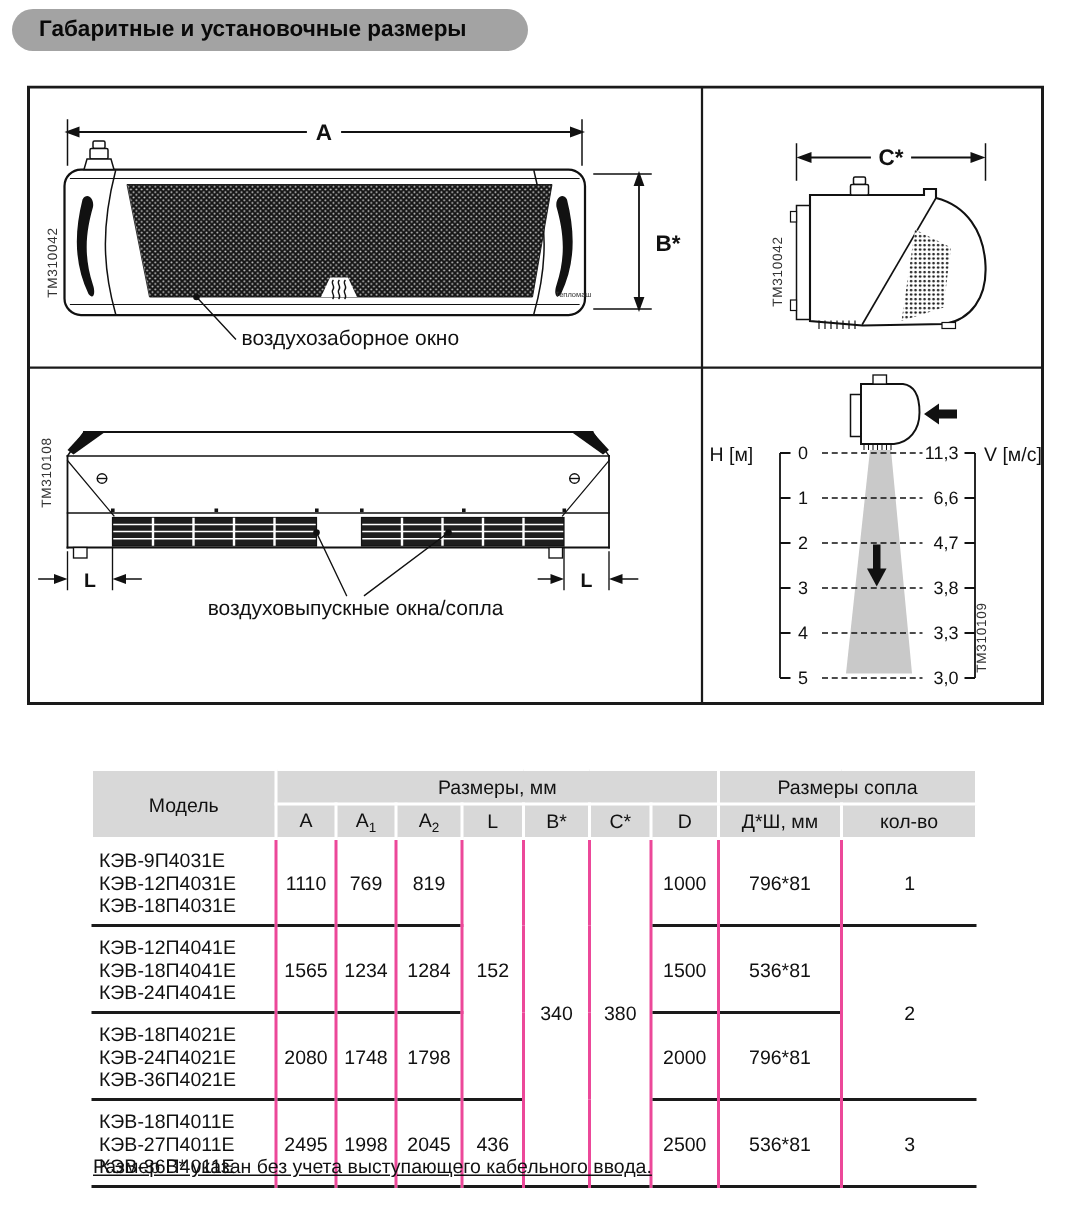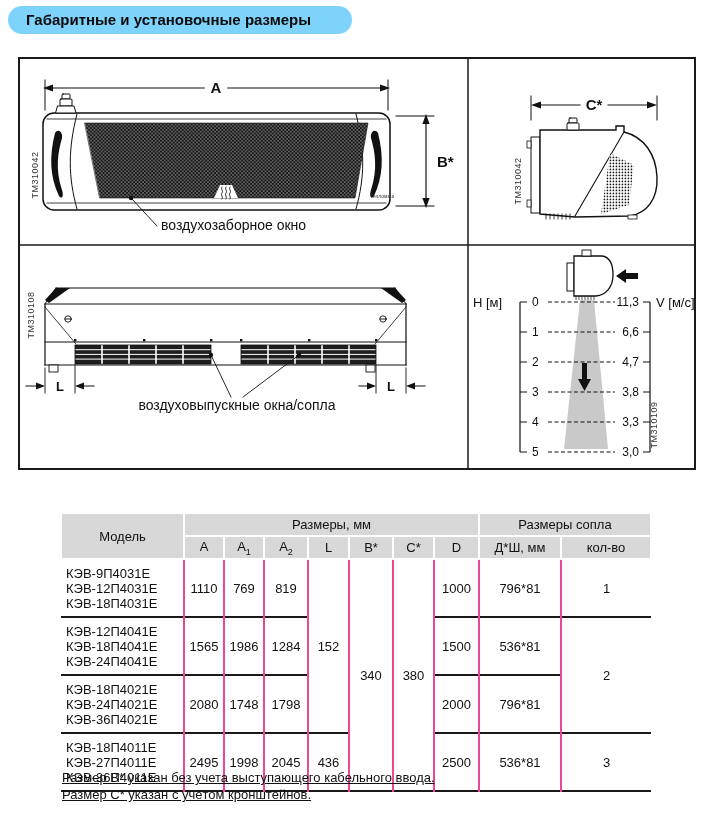--- a/index.html
+++ b/index.html
@@ -1,17 +1,17 @@
 <!DOCTYPE html>
 <html><head>
 <meta charset="utf-8">
 <style>
   html,body{margin:0;padding:0;background:#fff;}
   body{width:712px;height:815px;position:relative;font-family:"Liberation Sans","DejaVu Sans",sans-serif;color:#111;}
-  .title-pill{position:absolute;left:8px;top:6px;width:344px;height:28px;background:#7dd3fc;border-radius:14px;
+  .title-pill{position:absolute;left:8px;top:6px;width:344px;height:28px;background:#a3a3a3;border-radius:14px;
     font-weight:bold;font-size:15px;line-height:28px;padding-left:18px;box-sizing:border-box;color:#0a0a0a;}
   .figure-wrap{position:absolute;left:18px;top:57px;width:678px;height:413px;}
   svg text{font-family:"Liberation Sans","DejaVu Sans",sans-serif;fill:#111;}
   .dim{font-size:15px;font-weight:bold;}
   .dimS{font-size:13px;font-weight:bold;}
   .lbl{font-size:14px;}
   .axis{font-size:13px;}
   .tick{font-size:12px;}
   .tm{font-size:9px;fill:#333;letter-spacing:0.5px;}
   .tiny{font-size:5px;fill:#333;}
@@ -282,21 +282,21 @@
       <td rowspan="4">380</td>
       <td>1000</td>
       <td>796*81</td>
       <td>1</td>
     </tr>
     <tr>
       <td class="model-cell">КЭВ-12П4041Е
 КЭВ-18П4041Е
 КЭВ-24П4041Е</td>
       <td>1565</td>
-      <td>1986</td>
+      <td>1234</td>
       <td>1284</td>
       <td>1500</td>
       <td>536*81</td>
       <td rowspan="2">2</td>
     </tr>
     <tr>
       <td class="model-cell">КЭВ-18П4021Е
 КЭВ-24П4021Е
 КЭВ-36П4021Е</td>
       <td>2080</td>
@@ -315,14 +315,13 @@
       <td>436</td>
       <td>2500</td>
       <td>536*81</td>
       <td>3</td>
     </tr>
   </tbody>
 </table>
 
 <div class="notes">
   <div>Размер B* указан без учета выступающего кабельного ввода.</div>
-  <div>Размер C* указан с учётом кронштейнов.</div>
 </div>
 
 </body></html>

